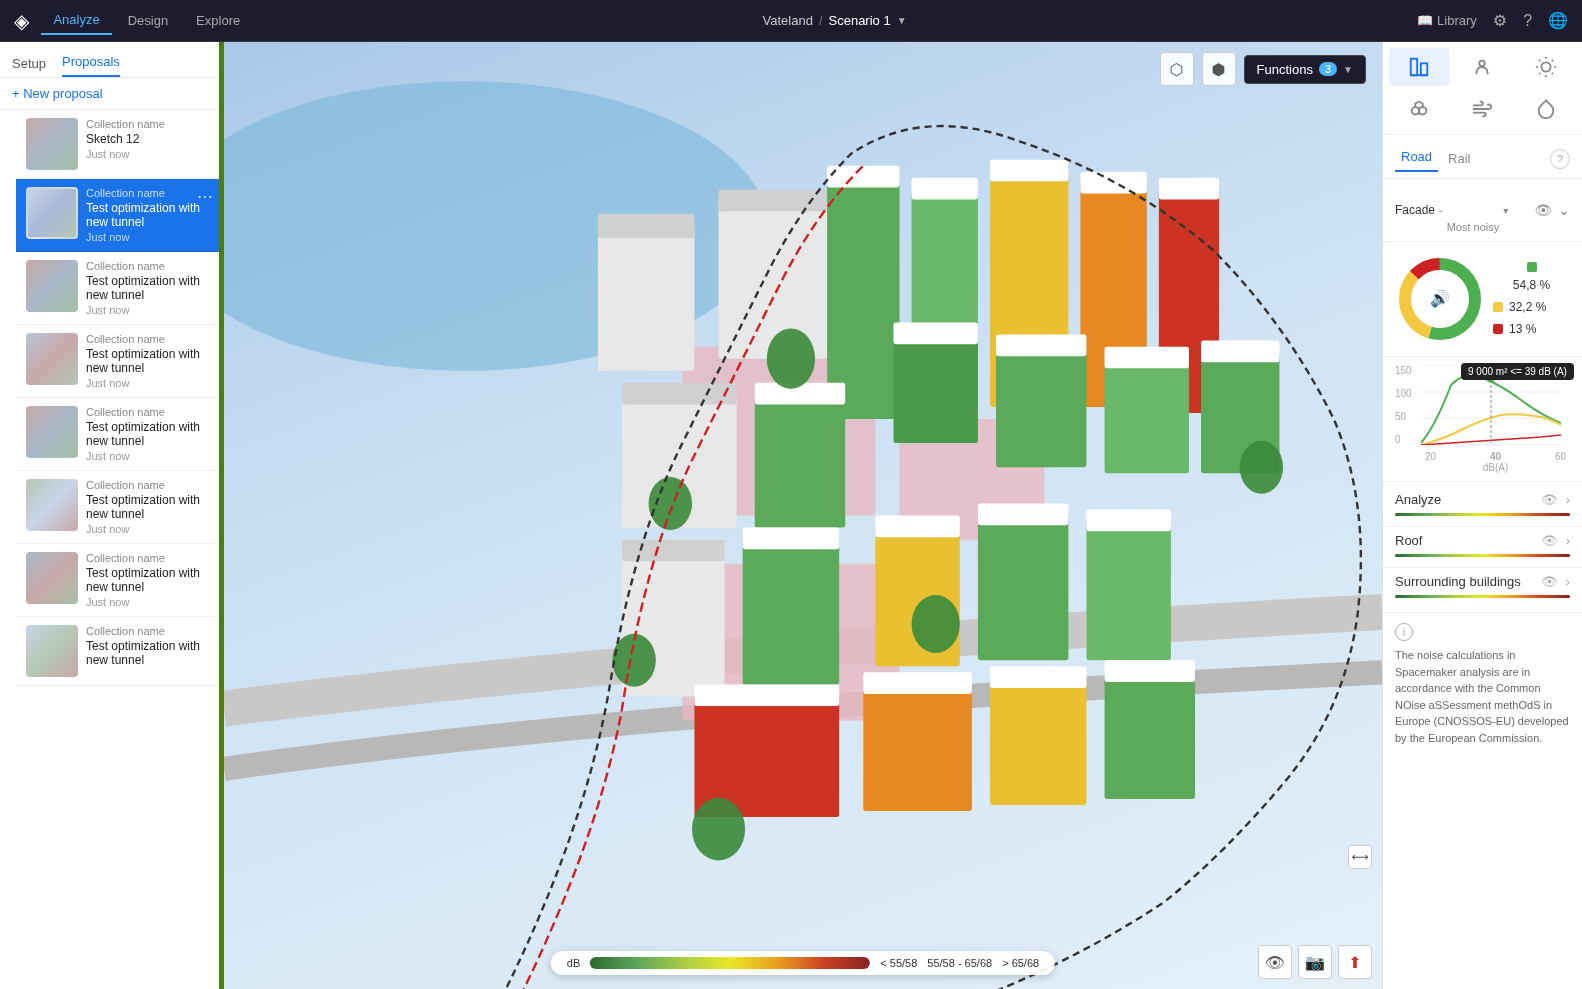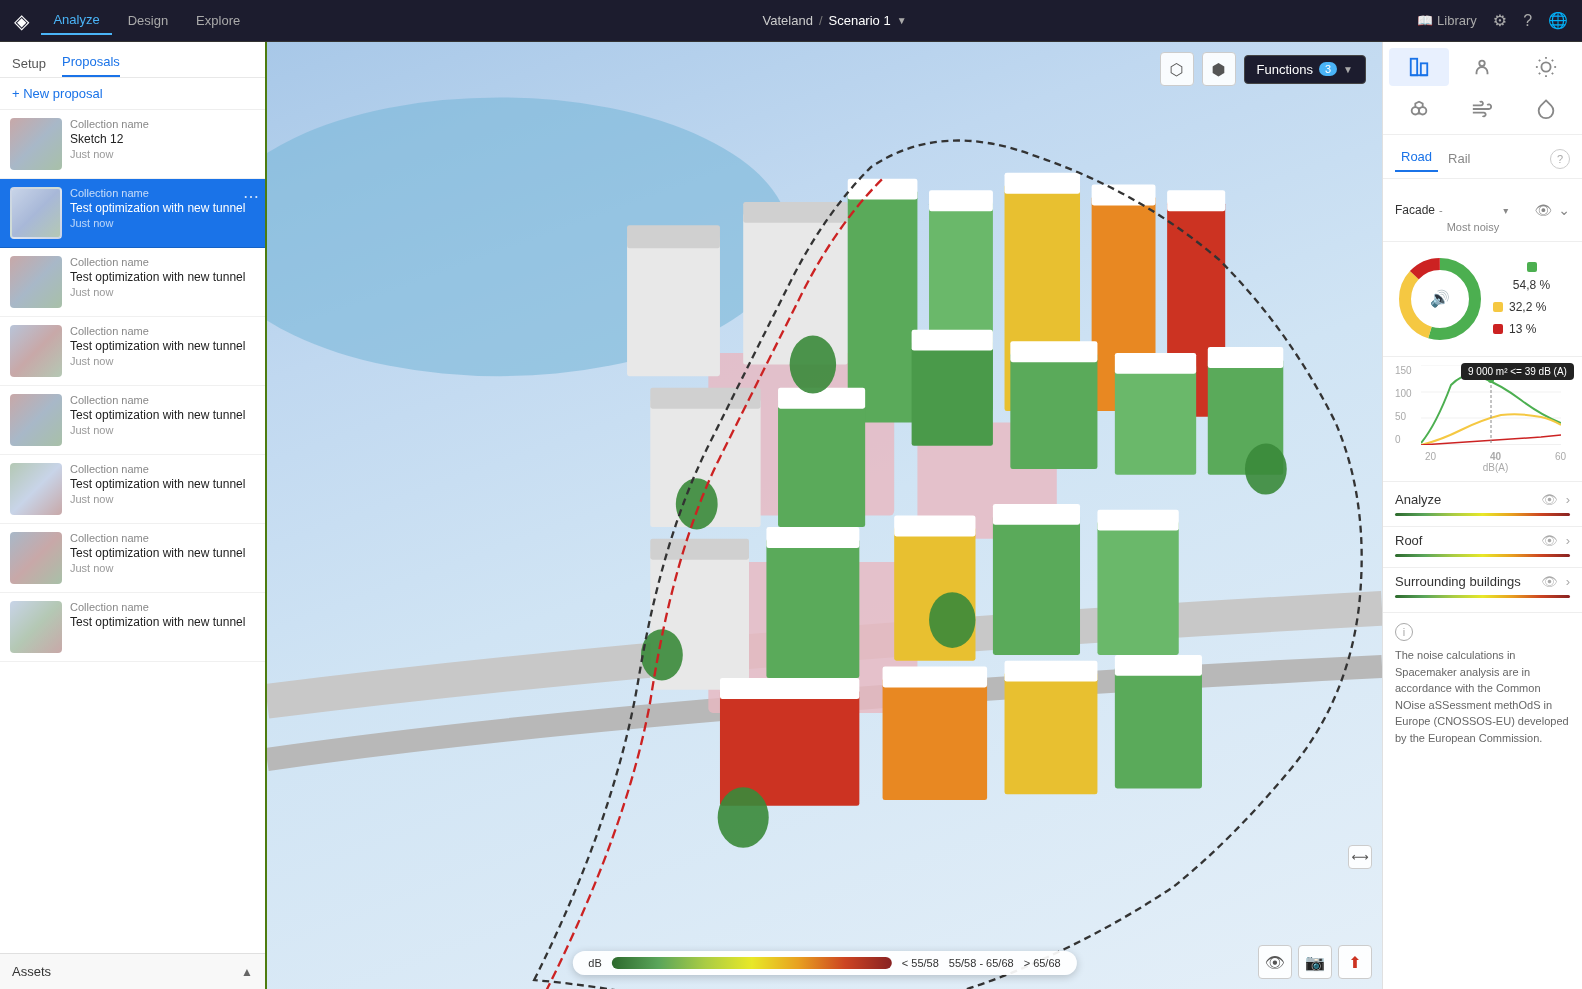--- a/index.html
+++ b/index.html
@@ -27,29 +27,29 @@
       <span>Library</span>
     </span>
     <span style="color:#aaa;font-size:16px;cursor:pointer;">⚙</span>
     <span style="color:#aaa;font-size:16px;cursor:pointer;">?</span>
     <span style="color:#aaa;font-size:16px;cursor:pointer;">🌐</span>
   </div>
 </div>
 
 <div style="display:flex;flex:1;overflow:hidden;">
 
-  <div style="width:267px;background:#fff;display:flex;flex-direction:column;flex-shrink:0;border-right:2px solid #4d7c0f;z-index:5;">
+  <div style="width:224px;background:#fff;display:flex;flex-direction:column;flex-shrink:0;border-right:5px solid #4d7c0f;z-index:5;">
     <div style="padding:8px 12px 0;display:flex;gap:16px;border-bottom:1px solid #e8e8e8;">
       <button style="background:none;border:none;color:#555;font-size:13px;padding:4px 0;cursor:pointer;">Setup</button>
       <button style="background:none;border:none;color:#1a73e8;font-size:13px;padding:4px 0 6px;cursor:pointer;border-bottom:2px solid #1a73e8;">Proposals</button>
     </div>
     <div style="padding:8px 12px;border-bottom:1px solid #eee;">
       <button style="background:none;border:none;color:#1a73e8;font-size:13px;cursor:pointer;display:flex;align-items:center;gap:4px;">+ New proposal</button>
     </div>
-    <div style="flex:1;overflow-y:auto;">
+    <div style="flex:1;overflow-y:auto;margin-left:16px;">
 
       <div style="display:flex;align-items:flex-start;gap:8px;padding:8px 10px;cursor:pointer;border-bottom:1px solid #f0f0f0;background:#fff;">
         <div style="width:52px;height:52px;border-radius:4px;flex-shrink:0;background:linear-gradient(135deg,#c8a8a8,#a8b8c8,#a8c0a8);"></div>
         <div style="flex:1;min-width:0;">
           <div style="font-size:11px;color:#888;">Collection name</div>
           <div style="font-size:12px;font-weight:500;color:#222;margin:2px 0;">Sketch 12</div>
           <div style="font-size:11px;color:#999;">Just now</div>
         </div>
       </div>
 
@@ -104,24 +104,20 @@
         </div>
       </div>
 
       <div style="display:flex;align-items:flex-start;gap:8px;padding:8px 10px;cursor:pointer;border-bottom:1px solid #f0f0f0;">
         <div style="width:52px;height:52px;border-radius:4px;flex-shrink:0;background:linear-gradient(135deg,#c8d4e8,#b4c8b4,#c8a8a8);"></div>
         <div style="flex:1;">
           <div style="font-size:11px;color:#888;">Collection name</div>
           <div style="font-size:12px;font-weight:500;color:#222;margin:2px 0;">Test optimization with new tunnel</div>
         </div>
       </div>
-    </div>
-    <div style="padding:10px 12px;border-top:1px solid #e0e0e0;background:#f8f8f8;display:flex;align-items:center;justify-content:space-between;cursor:pointer;">
-      <span style="font-size:13px;color:#333;">Assets</span>
-      <span style="font-size:12px;color:#666;">▲</span>
     </div>
   </div>
 
   <div style="flex:1;position:relative;overflow:hidden;">
 
     <div style="width:100%;height:100%;background:linear-gradient(160deg,#a8c8e8 0%,#c0d8f0 25%,#d0e4f4 50%,#e4eff8 100%);">
       
       <svg width="100%" height="100%" viewBox="0 0 960 880" preserveAspectRatio="xMidYMid slice">
 
         <ellipse cx="200" cy="200" rx="250" ry="120" fill="#7ab8d8" opacity="0.6"></ellipse>

